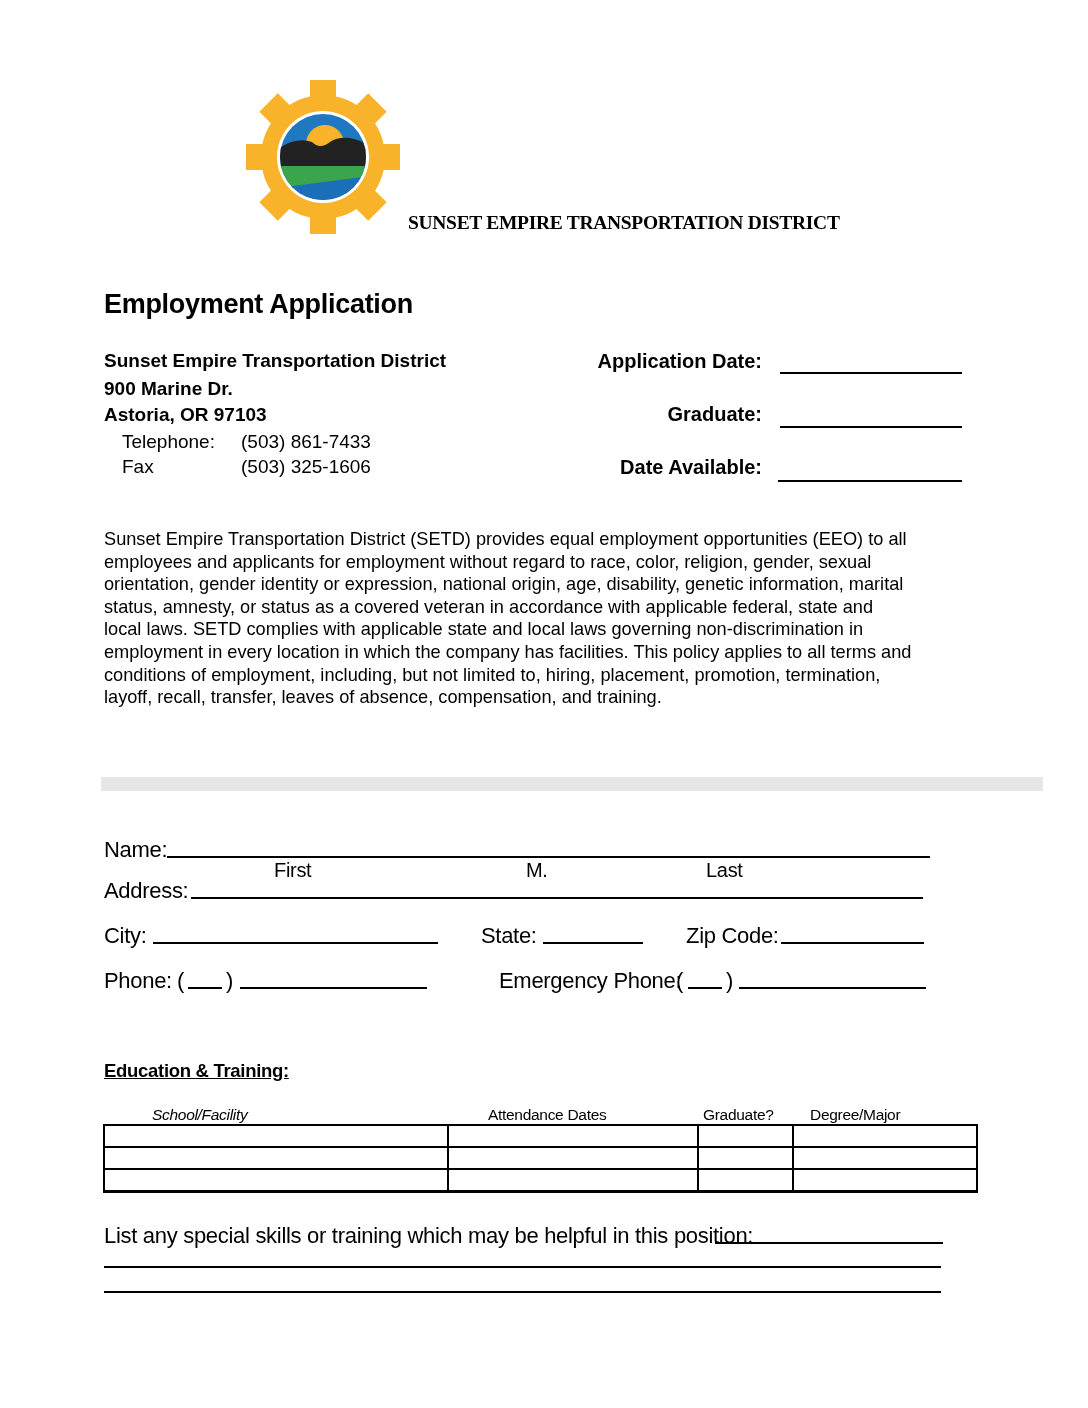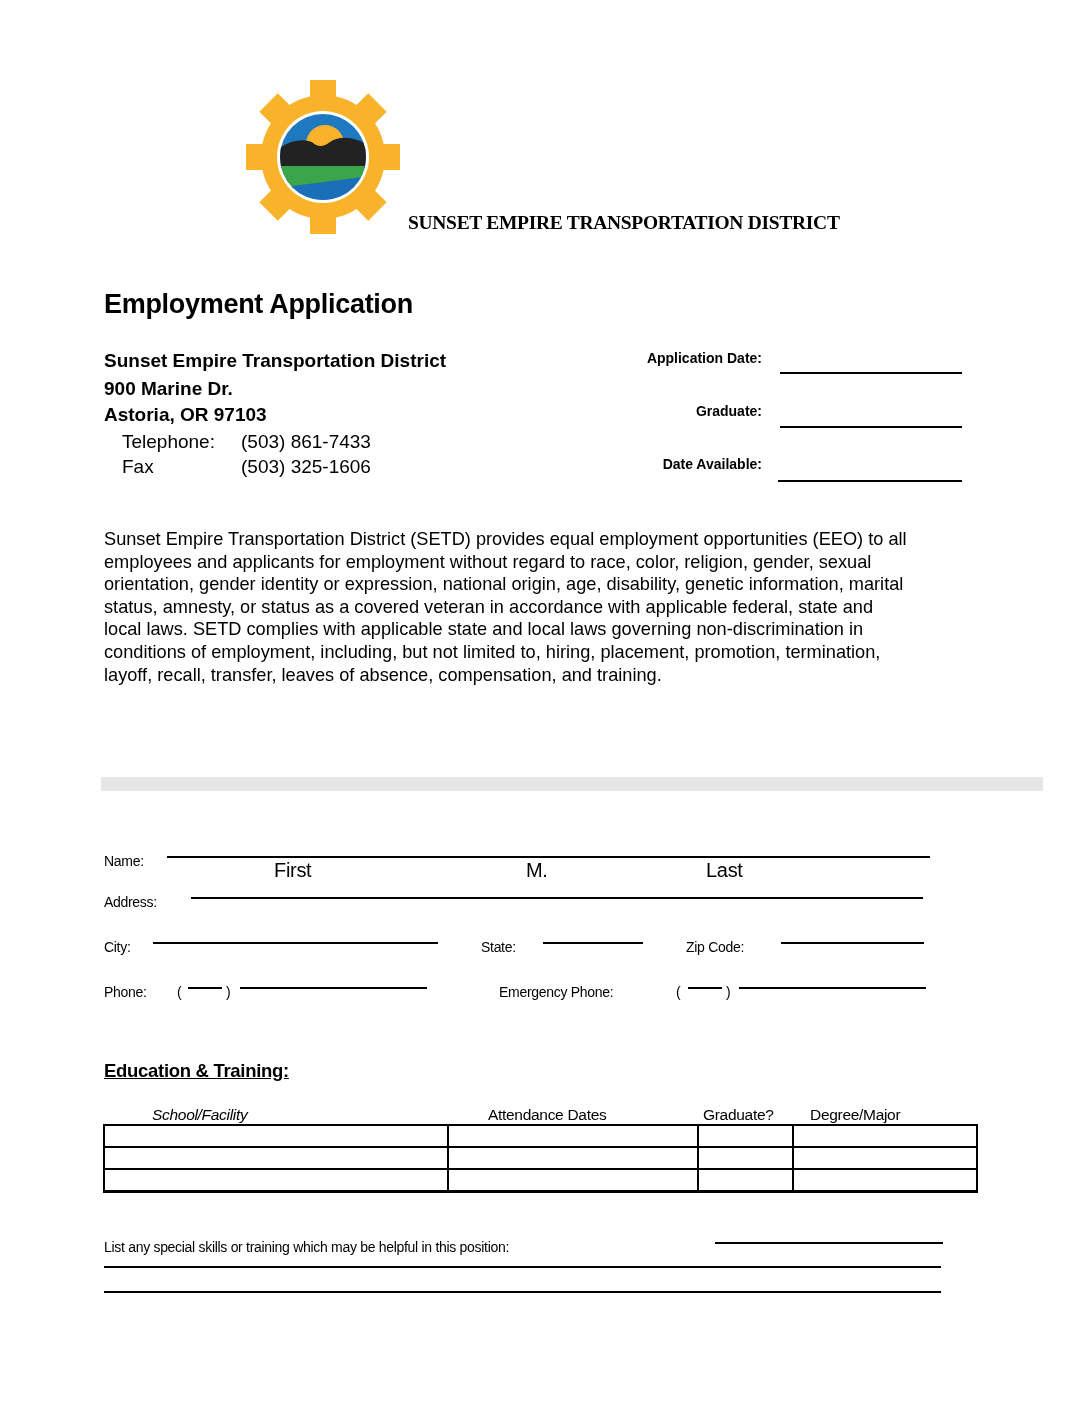--- a/index.html
+++ b/index.html
@@ -6,26 +6,26 @@
   body { width:1088px; height:1408px; position:relative; overflow:hidden;
          font-family:"Liberation Sans", sans-serif; color:#000; }
   .abs { position:absolute; }
   .logo { left:246px; top:80px; width:154px; height:154px; }
   .org-title { left:408px; top:212px; font-family:"Liberation Serif", serif; font-weight:bold;
                font-size:19.5px; letter-spacing:-0.3px; white-space:nowrap; }
   .page-title { left:104px; top:289px; font-size:27px; font-weight:bold; letter-spacing:-0.3px; white-space:nowrap; }
   .addr { left:104px; font-size:19px; font-weight:bold; white-space:nowrap; }
   .contact { left:122px; font-size:19px; white-space:nowrap; }
   .contact-val { left:241px; font-size:19px; white-space:nowrap; }
-  .rlabel { font-size:14px; font-weight:bold; white-space:nowrap; text-align:right; right:326px; }
+  .rlabel { font-size:20px; font-weight:bold; white-space:nowrap; text-align:right; right:326px; }
   .rline { height:0; border-top:2.5px solid #000; }
   .eeo { left:104px; top:528px; width:880px; font-size:18.2px; line-height:22.6px; }
   .eeo span { display:block; white-space:nowrap; }
   .divider { left:101px; top:777px; width:942px; height:14px; background:#e6e6e6; }
-  .flabel { font-size:14px; white-space:nowrap; letter-spacing:-0.3px;margin-top:16px; }
+  .flabel { font-size:22px; white-space:nowrap; letter-spacing:-0.3px; }
   .fline { height:0; border-top:2px solid #000; }
   .sublabel { font-size:20px; white-space:nowrap; letter-spacing:-0.3px; }
   .section-heading { left:104px; top:1060px; font-size:18.5px; font-weight:bold; text-decoration:underline; white-space:nowrap; letter-spacing:-0.3px; }
   .th { top:1106px; font-size:15.5px; white-space:nowrap; letter-spacing:-0.3px; }
   table.edu { position:absolute; left:103px; top:1124px; border-collapse:collapse; }
   table.edu td { border:2px solid #000; height:20px; padding:0; }
   table.edu tr:last-child td { border-bottom-width:3px; }
 </style>
 </head>
 <body>
@@ -79,20 +79,21 @@
 <div class="abs rline" style="left:780px; top:426px; width:182px;"></div>
 <div class="abs rlabel" style="top:456px;margin-left:16px;">Date Available:</div>
 <div class="abs rline" style="left:778px; top:480px; width:184px;"></div>
 
 <div class="abs eeo">
   <span>Sunset Empire Transportation District (SETD) provides equal employment opportunities (EEO) to all</span>
   <span>employees and applicants for employment without regard to race, color, religion, gender, sexual</span>
   <span>orientation, gender identity or expression, national origin, age, disability, genetic information, marital</span>
   <span>status, amnesty, or status as a covered veteran in accordance with applicable federal, state and</span>
   <span>local laws. SETD complies with applicable state and local laws governing non-discrimination in</span>
+  <span>employment in every location in which the company has facilities. This policy applies to all terms and</span>
   <span>conditions of employment, including, but not limited to, hiring, placement, promotion, termination,</span>
   <span>layoff, recall, transfer, leaves of absence, compensation, and training.</span>
 </div>
 
 <div class="abs divider"></div>
 
 <div class="abs flabel" style="left:104px; top:837px;">Name:</div>
 <div class="abs fline" style="left:167px; top:856px; width:763px;"></div>
 <div class="abs sublabel" style="left:274px; top:859px;">First</div>
 <div class="abs sublabel" style="left:526px; top:859px;">M.</div>

